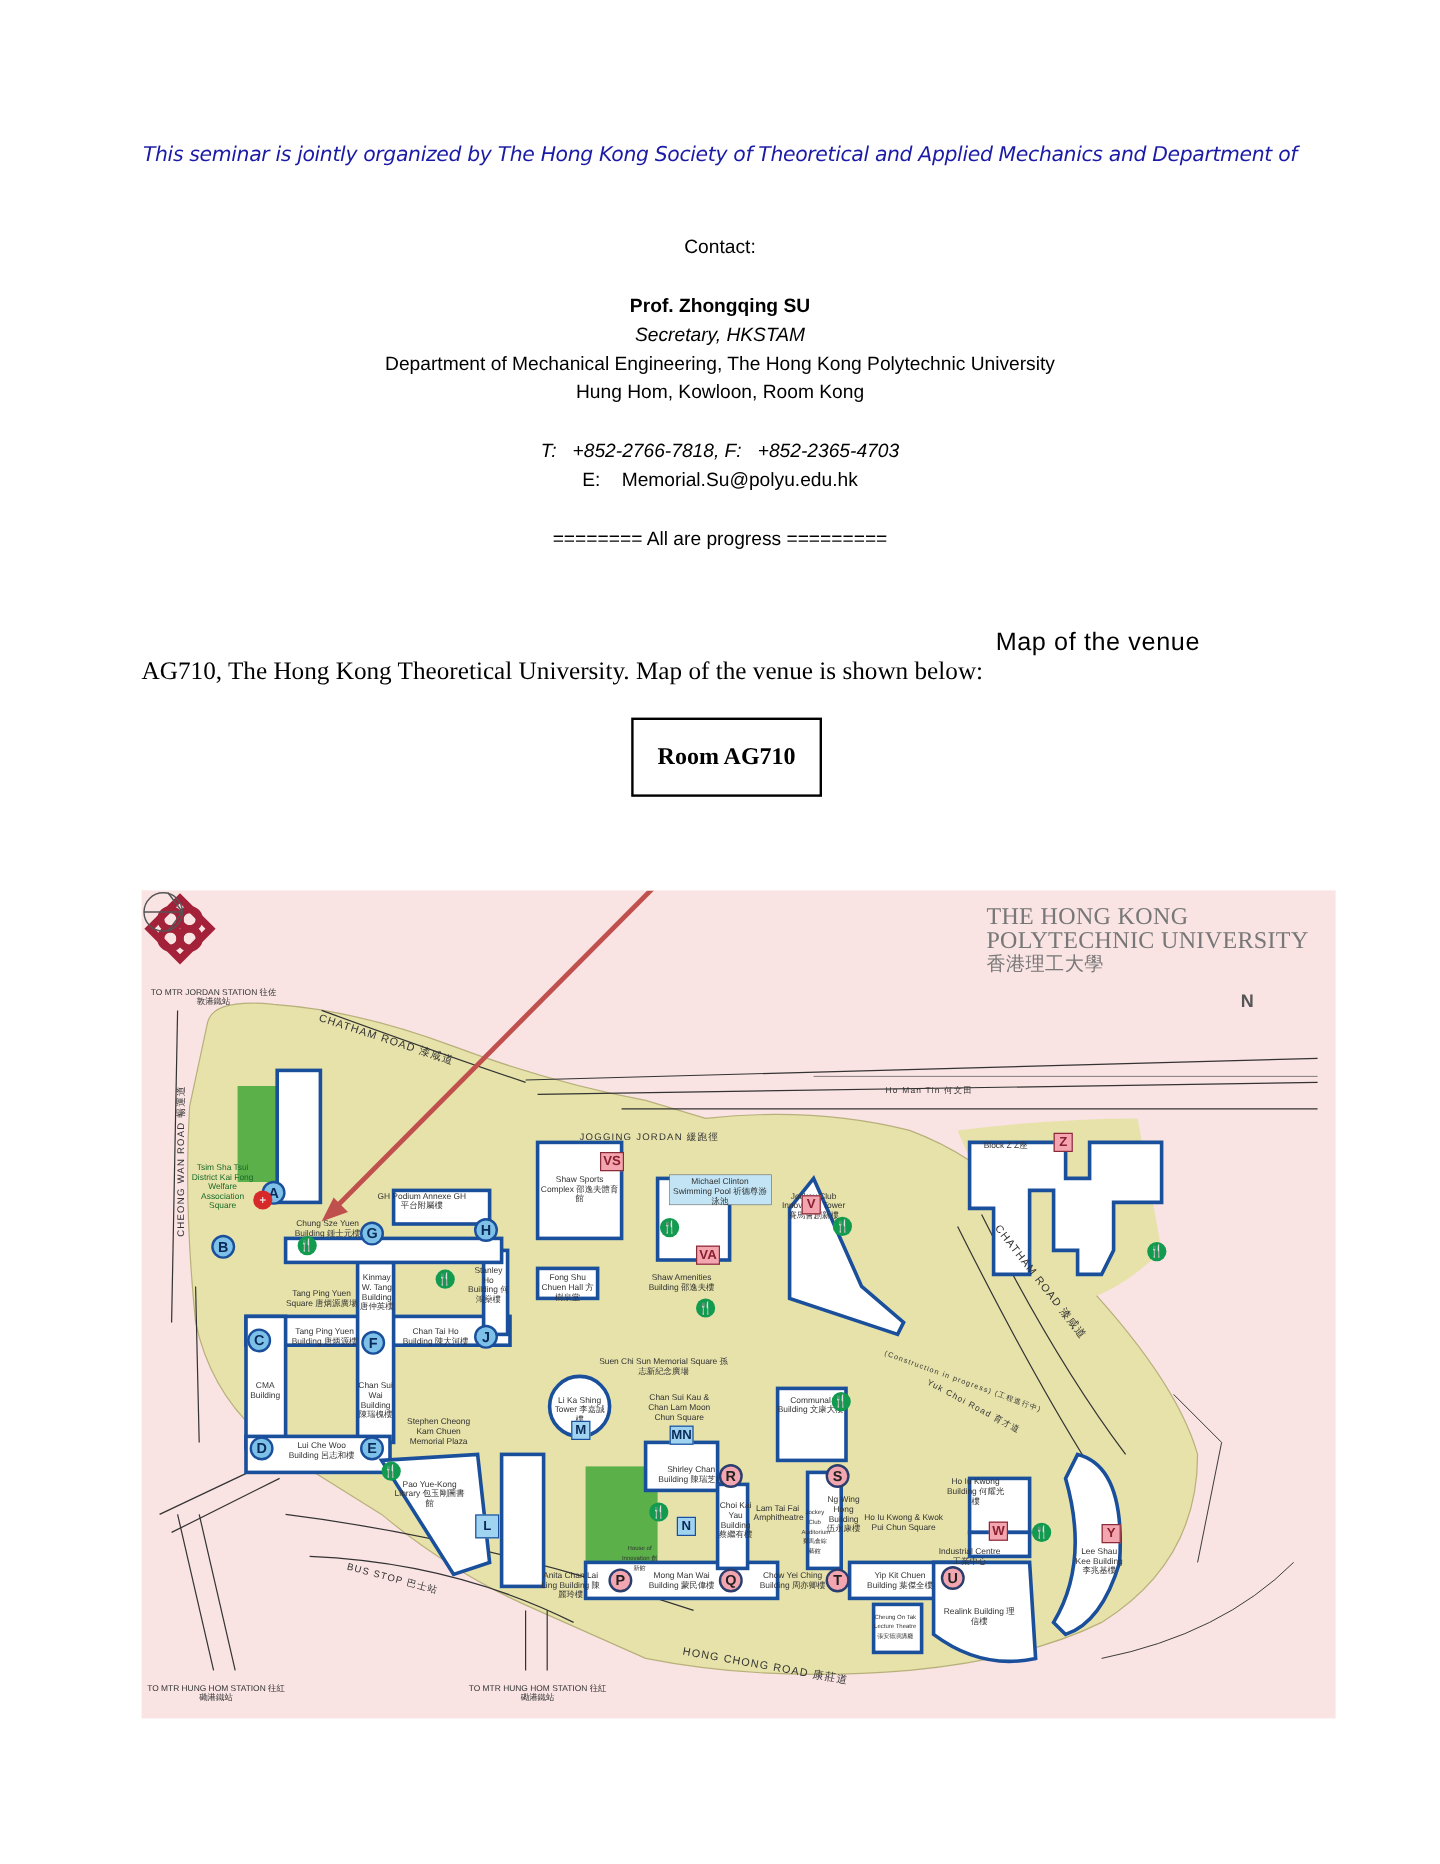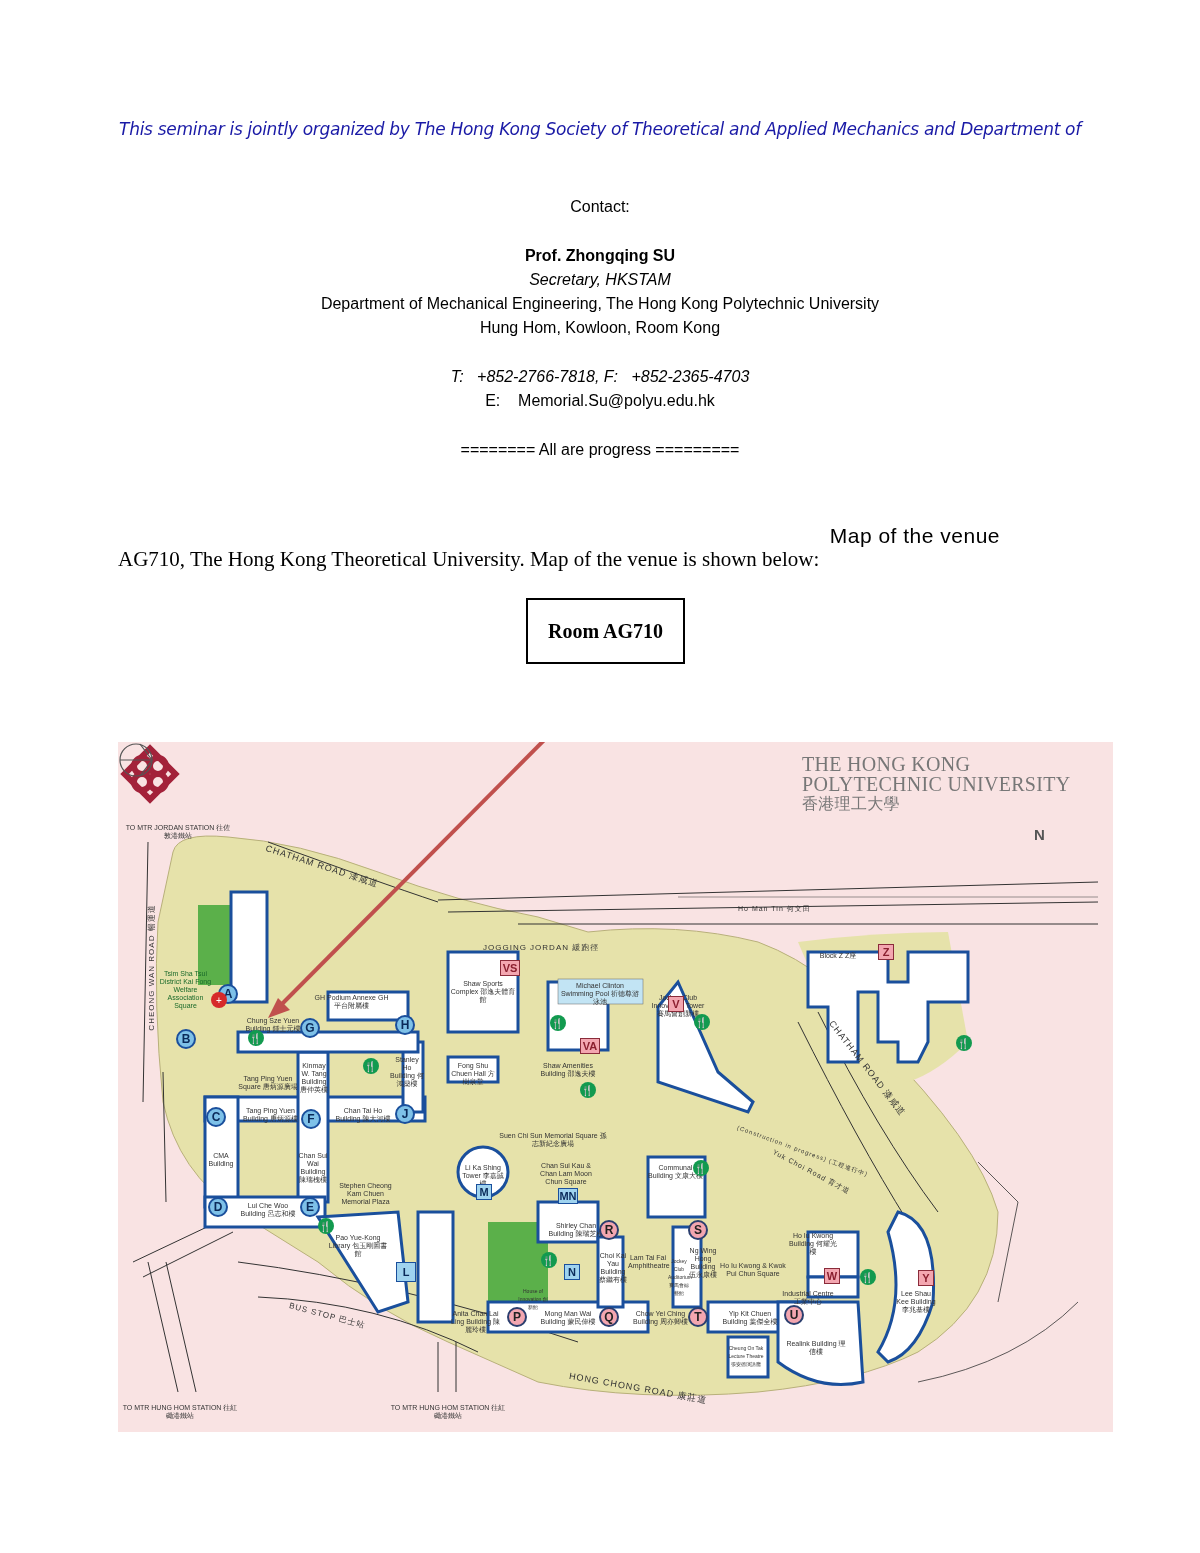--- a/index.html
+++ b/index.html
@@ -31,21 +31,21 @@
   .map .lbl-road { position: absolute; font-size: 9px; color: #333; letter-spacing: 1px; }
   .map .pin { position: absolute; width: 20px; height: 20px; border-radius: 50%; background: #7ec1e8; border: 2px solid #1a4f9c;
     font-weight: bold; font-size: 12px; color: #0a2a5a; display: flex; align-items: center; justify-content: center; }
   .map .pin.red { background: #f3a6b0; border-color: #2b3e6e; color: #222; }
   .map .sq { position: absolute; width: 16px; height: 16px; background: #f3a6b0; border: 1px solid #8a2b3a;
     font-weight: bold; font-size: 11px; color: #8a1f2f; display: flex; align-items: center; justify-content: center; }
   .map .sq.blue { background: #9fd3ef; border-color: #1a4f9c; color: #0a2a5a; }
   .map .dine { position: absolute; width: 16px; height: 16px; border-radius: 50%; background: #129a4f; color: #fff;
     font-size: 10px; display: flex; align-items: center; justify-content: center; }
 
-  .logo-title { position: absolute; left: 684px; top: 12px; font-family: "Liberation Serif", serif; color: #777; font-size: 20px; line-height: 20px; letter-spacing: 0.3px; }
+  .logo-title { position: absolute; left: 704px; top: 12px; font-family: "Liberation Serif", serif; color: #777; font-size: 20px; line-height: 20px; letter-spacing: 0.3px; }
   .logo-title .cn { font-size: 16px; }
   .logo-mark { position: absolute; left: 650px; top: 10px; width: 64px; height: 64px; }
   .north { position: absolute; left: 876px; top: 78px; width: 60px; height: 40px; }
   .north-lbl { position: absolute; left: 916px; top: 84px; font-weight: bold; font-size: 15px; color: #555; }
 </style>
 </head>
 <body>
 
 <div class="organizer">
   <div>This seminar is jointly organized by The Hong Kong Society of Theoretical and Applied Mechanics and Department of</div>

